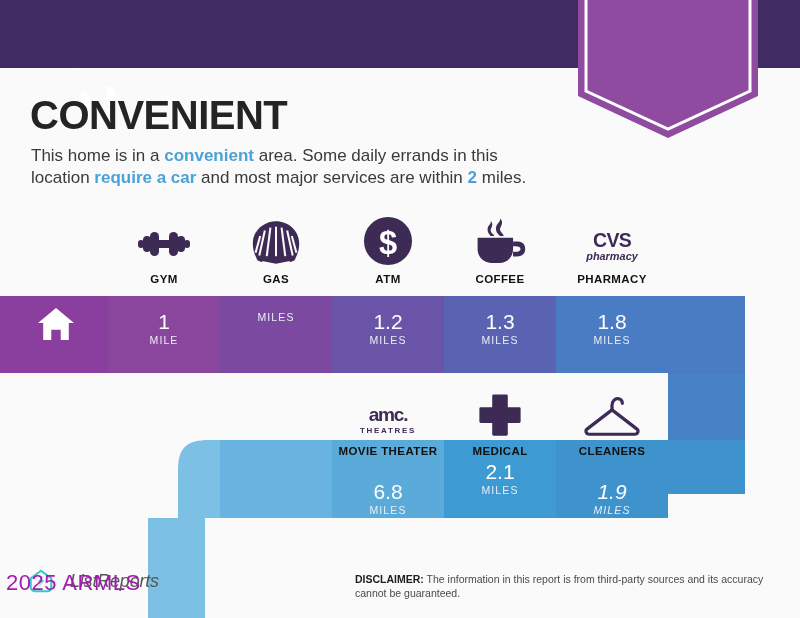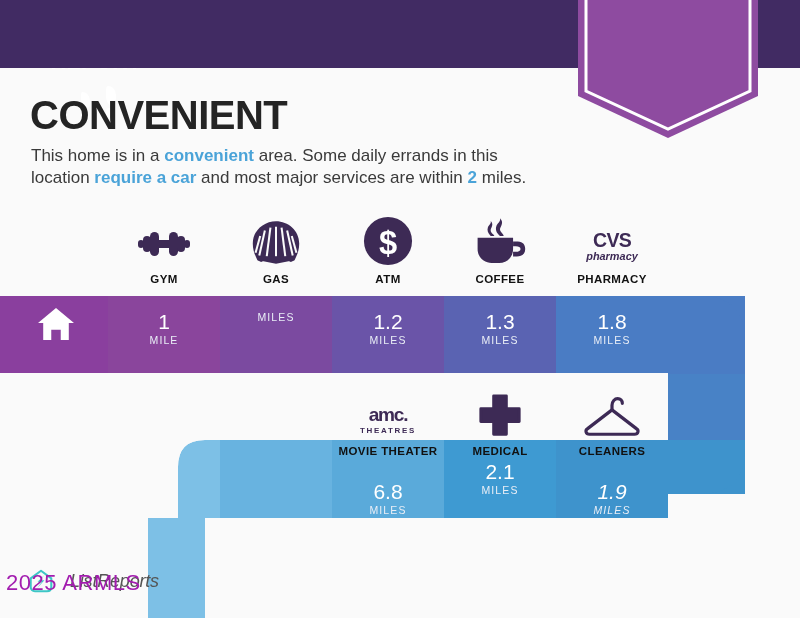--- a/index.html
+++ b/index.html
@@ -397,20 +397,21 @@
   </div>
   <div class="dist-cell" style="left:444px;top:460px;">
     <div class="dist-value">2.1</div>
     <div class="dist-unit">MILES</div>
   </div>
   <div class="dist-cell" style="left:556px;top:480px;font-style:italic;">
     <div class="dist-value">1.9</div>
     <div class="dist-unit">MILES</div>
   </div>
 
+  <div class="disclaimer"><b>DISCLAIMER:</b><span> The information in this report is from third-party sources and its accuracy cannot be guaranteed.</span></div>
 
   <div class="brand">
     <svg viewBox="0 0 30 28" width="26" height="24">
       <path d="M15,2 L27,11 L27,21 C27,24 25,26 22,26 L8,26 C5,26 3,24 3,21 L3,11 Z" fill="none" stroke="#3ec6c6" stroke-width="2.4" stroke-linejoin="round"></path>
       <path d="M11,15 L16,15 L11,22 L19,13 L14,13 L19,7 Z" fill="#3ec6c6"></path>
     </svg>
     <span class="brand-name">ListReports</span>
   </div>
 
   <div class="watermark">2025 ARMLS</div>

